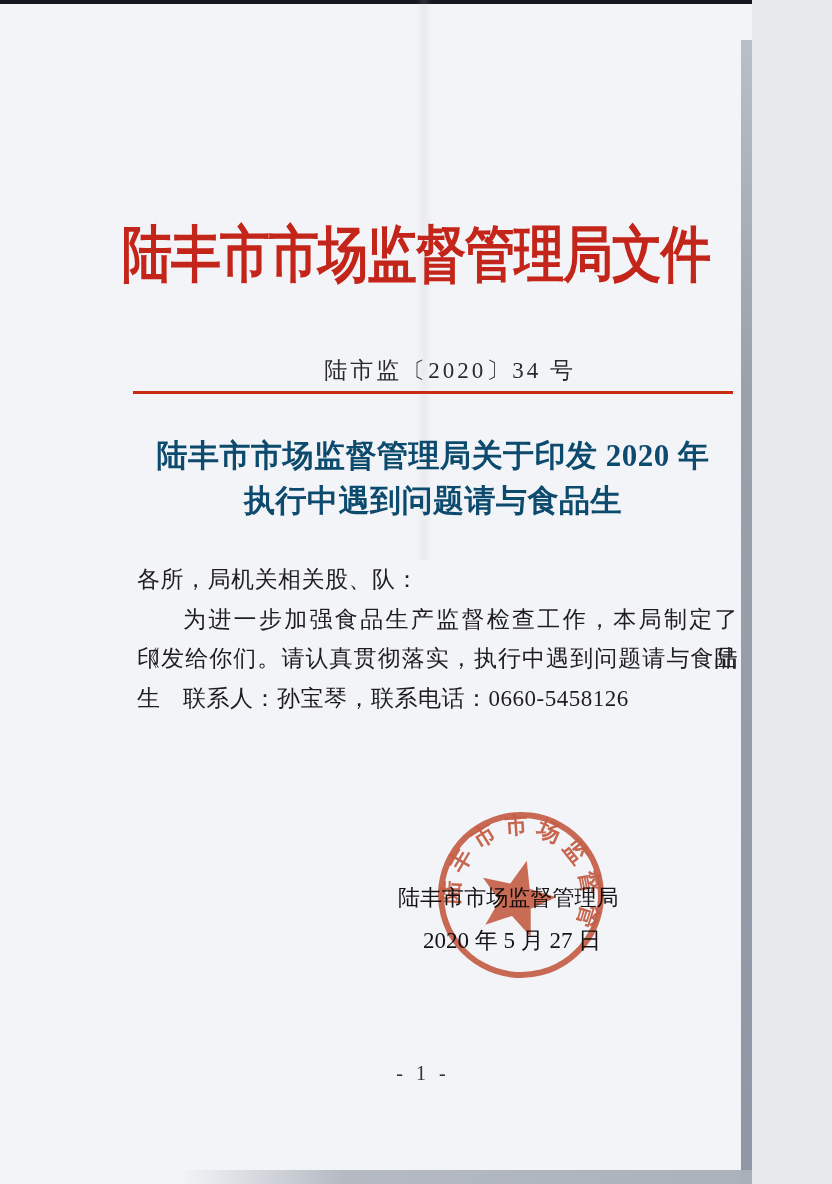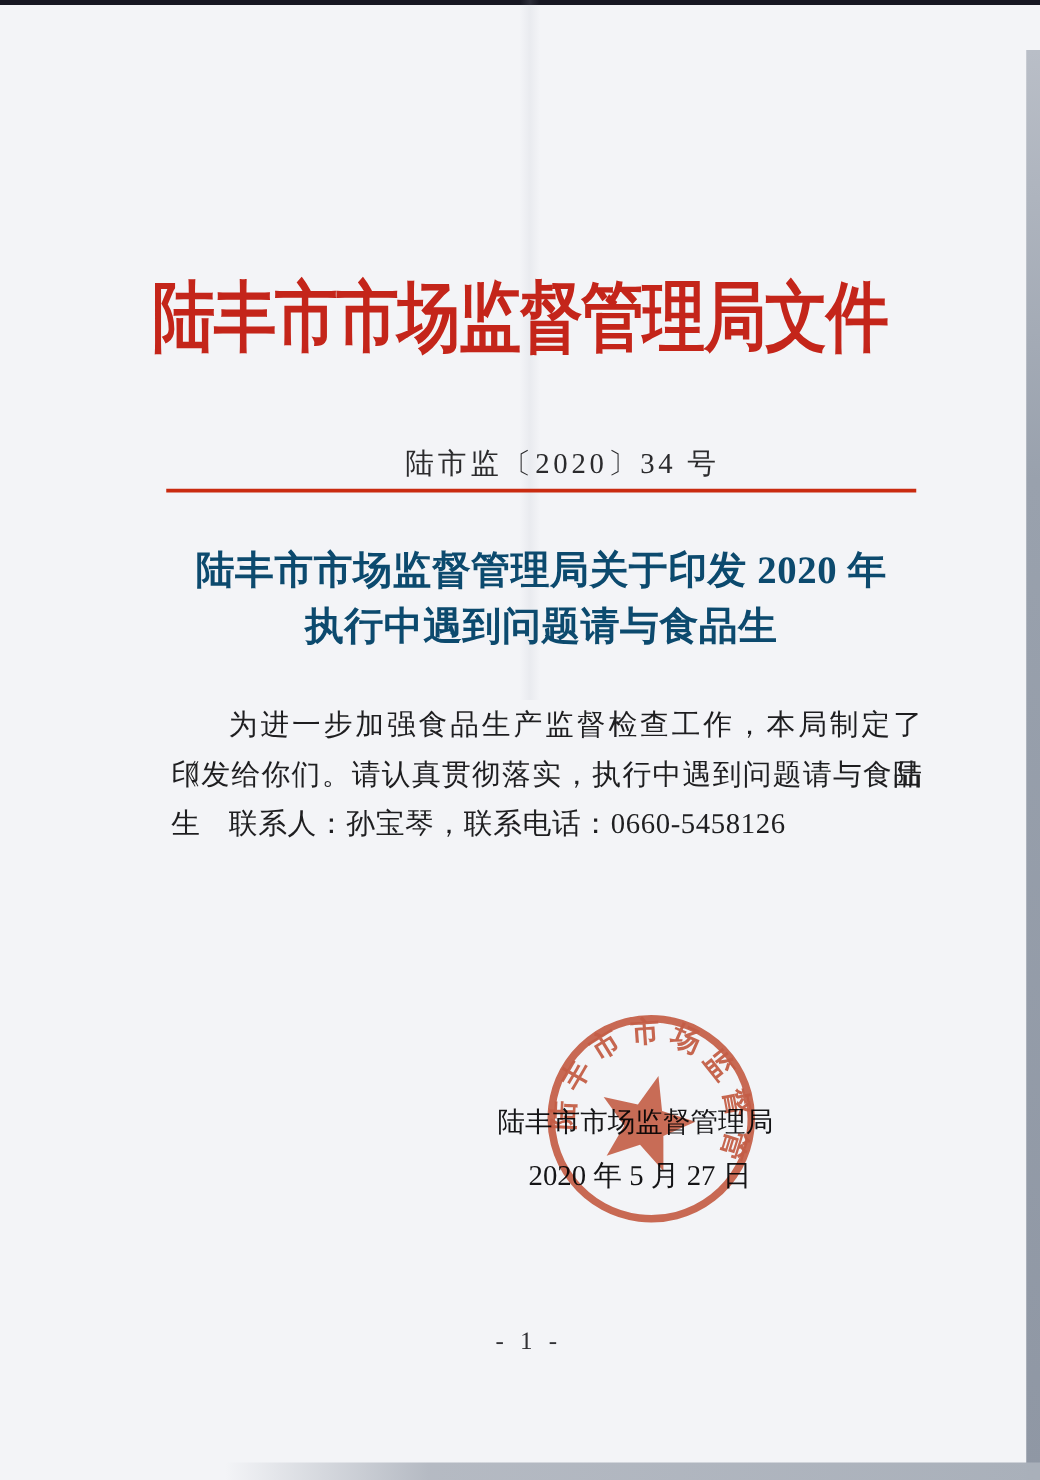--- a/index.html
+++ b/index.html
@@ -3,21 +3,21 @@
 <meta charset="utf-8">
 <style>
   html, body { margin: 0; padding: 0; }
   body {
     width: 832px; height: 1184px;
     background: #e8e9ec;
     font-family: "Liberation Serif", "DejaVu Serif", serif;
   }
   .scan-page {
     position: relative;
-    width: 832px; height: 1184px;
+    width: 752px; height: 1184px;
     background: #f3f4f7;
     overflow: hidden;
   }
   
   .scan-top-edge {
     position: absolute; left: 0; top: 0; width: 832px; height: 4px;
     background: #171722;
   }
   .scan-right-edge {
     position: absolute; right: 0; top: 40px; width: 11px; height: 1144px;
@@ -120,20 +120,21 @@
   <div class="doc-number">陆市监〔2020〕34 号</div>
 
   <div class="red-rule"></div>
 
   <div class="doc-title">
     <div>陆丰市市场监督管理局关于印发 2020 年</div>
     <div>执行中遇到问题请与食品生</div>
   </div>
 
   <div class="doc-body">
+    <div class="line">各所，局机关相关股、队：</div>
     <div class="line indent j">为进一步加强食品生产监督检查工作，本局制定了《陆</div>
     <div class="line j">印发给你们。请认真贯彻落实，执行中遇到问题请与食品生</div>
     <div class="line indent">联系人：孙宝琴，联系电话：0660-5458126</div>
   </div>
 
   <div class="sig-org">陆丰市市场监督管理局</div>
   <div class="sig-date">2020 年 5 月 27 日</div>
 
   <svg class="seal" viewBox="0 0 174 174" xmlns="http://www.w3.org/2000/svg">
     <defs>

